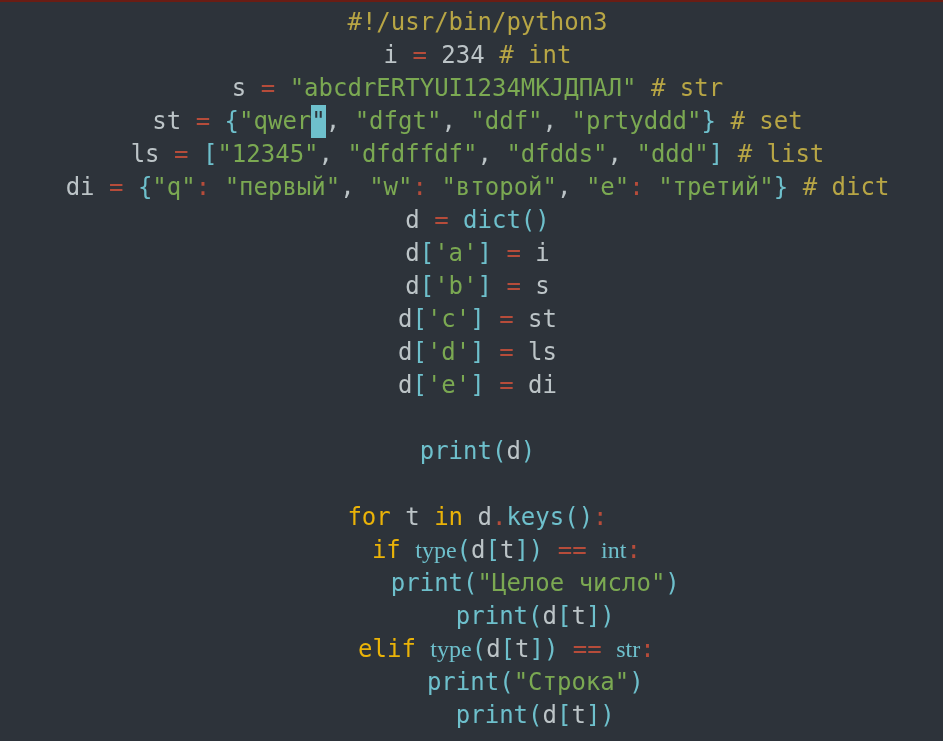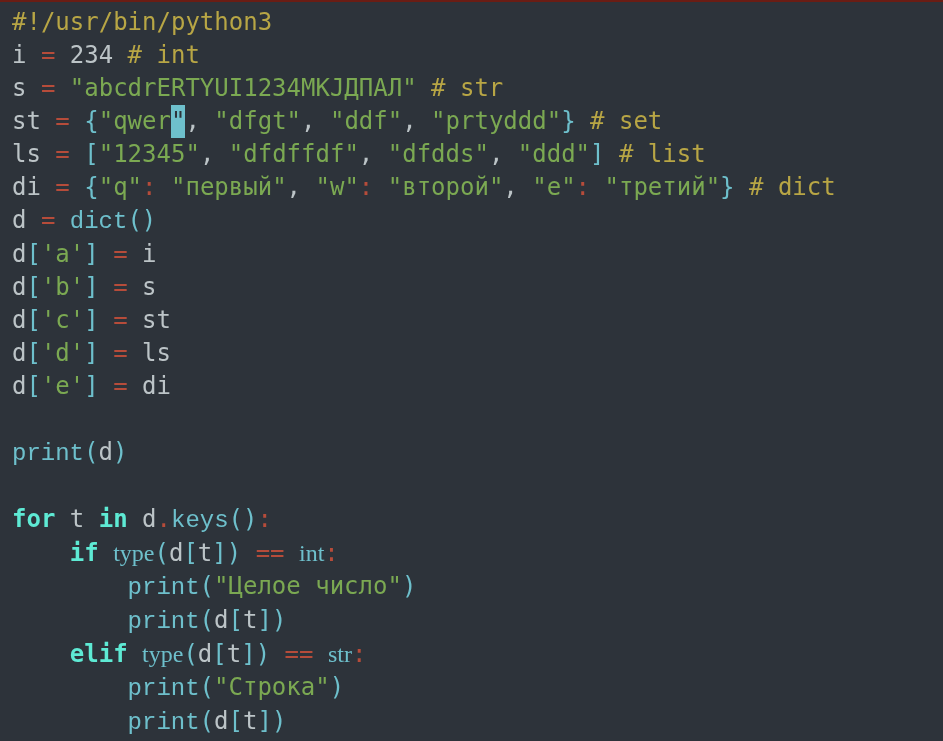--- a/index.html
+++ b/index.html
@@ -12,29 +12,30 @@
   }
   #editor {
     font-family: "DejaVu Sans Mono", "Ubuntu Mono", "Liberation Mono", monospace;
     font-size: 24px;
     line-height: 33px;
     color: #bcc4c7;
     white-space: pre;
     padding: 4px 0 0 12px;
     border-top: 2px solid #6a1d14;
     letter-spacing: 0px;
+    text-align: center;
   }
   .s-comment  { color: #b8a645; } 
   .s-default  { color: #bcc4c7; } 
   .s-op       { color: #b64c3a; } 
   .s-string   { color: #7ba952; } 
   .s-bracket  { color: #6ec0cc; } 
-  .s-func     { color: #6ec0cc; font-family: Liberation Mono, monospace; } 
+  .s-func     { color: #6ec0cc; } 
   .s-type     { color: #6ec0cc; font-family: Liberation Serif, serif; } 
-  .s-keyword  { color: #5eead4; font-weight: bold; }
+  .s-keyword  { color: #eab308; font-weight: normal; }
 
   .cursor {
     background: #6ec0cc;
     color: #2d333a;
     display: inline-block;
     line-height: 33px;
   }
 </style>
 </head>
 <body>

